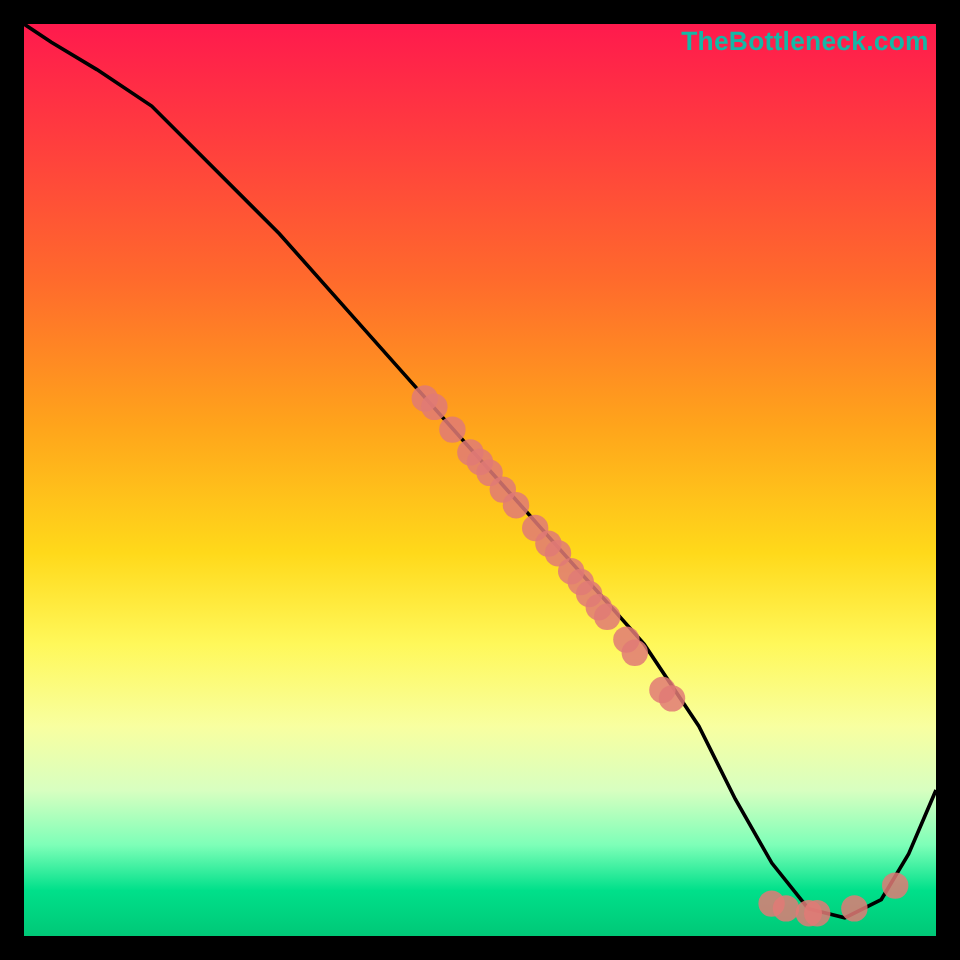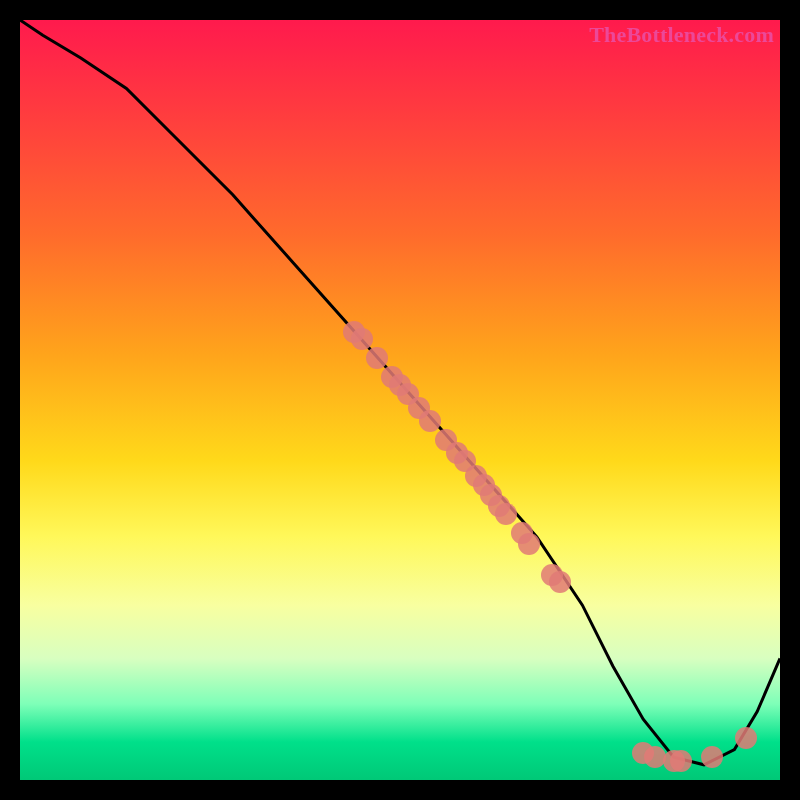--- a/index.html
+++ b/index.html
@@ -46,23 +46,22 @@
       #00e08a 95%,
       #00c877 100%
     );
   }
   .watermark {
     position: absolute;
     top: 2px;
     right: 6px;
     font-size: 22px;
     font-weight: 600;
-    color: #ec4899;
+    color: #14b8a6;
     letter-spacing: 0.2px;
-    font-family: Liberation Serif, serif;
   }
   svg.curve {
     position: absolute;
     left: 0;
     top: 0;
     width: 760px;
     height: 760px;
   }
   .dot {
     position: absolute;

